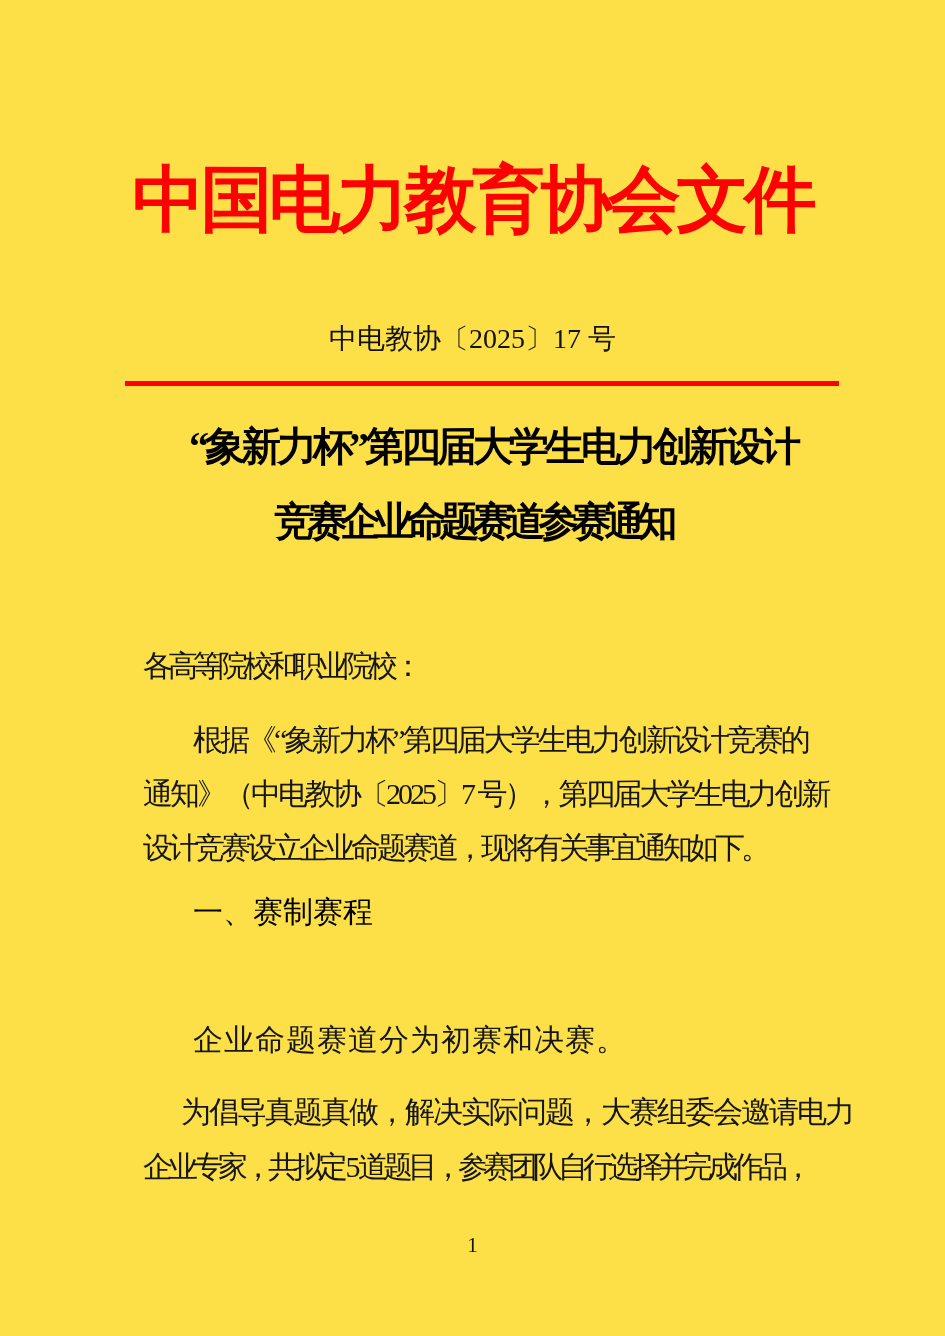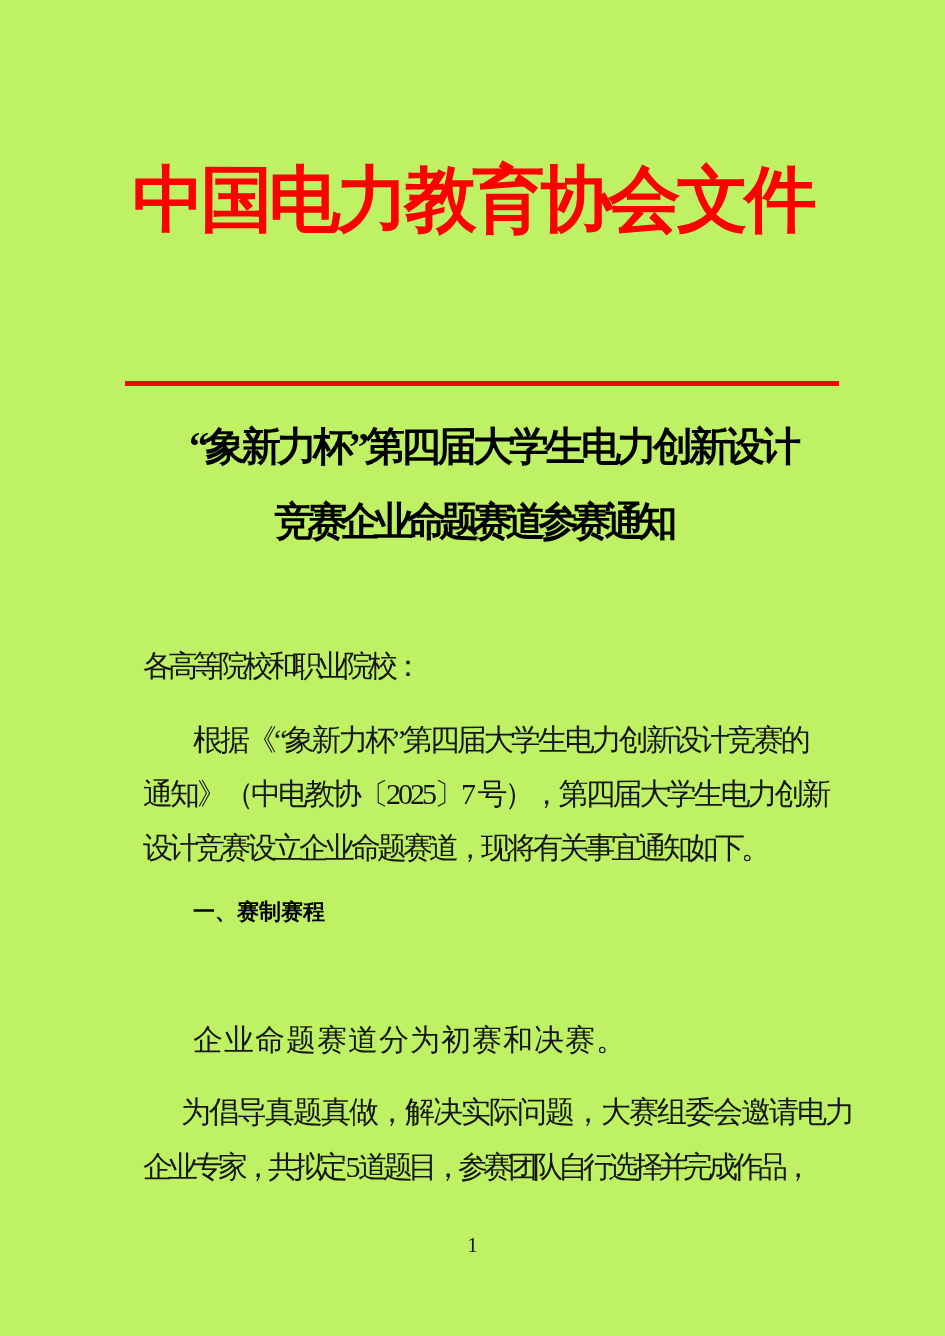--- a/index.html
+++ b/index.html
@@ -1,21 +1,21 @@
 <!DOCTYPE html>
 <html><head>
 <meta charset="utf-8">
 <style>
   html, body { margin: 0; padding: 0; }
   body { background: #ffffff; }
   .page {
     position: relative;
     width: 945px;
     height: 1336px;
-    background: #bef264;
+    background: #fde047;
     overflow: hidden;
     font-family: "Liberation Serif", "DejaVu Serif", serif;
     color: #111111;
   }
   .abs { position: absolute; white-space: nowrap; }
   .centered { left: 0; right: 0; text-align: center; }
   .org-banner {
     top: 156px;
     font-size: 72px;
     line-height: 88px;
@@ -47,39 +47,40 @@
   .doc-title-1 { top: 424px; letter-spacing: -4px; padding-left: 41px; }
   .doc-title-2 { top: 499px; letter-spacing: -7px; }
   .body-line {
     font-size: 30px;
     line-height: 37px;
     color: #161616;
     margin-top: 11px;
   }
   .section-heading {
     font-family: "Liberation Sans", "DejaVu Sans", sans-serif;
-    font-weight: bold;
+    font-weight: normal;
     color: #000000;
-    font-size: 22px;
+    font-size: 30px;
     line-height: 37px;
   }
   .page-number {
     top: 1233px;
     font-size: 21px;
     line-height: 25px;
     color: #111111;
   }
 </style>
 </head>
 <body>
 
 <div class="page">
 
   <div class="abs centered org-banner">中国电力教育协会文件</div>
 
+  <div class="abs centered doc-number">中电教协〔2025〕17 号</div>
 
   <div class="red-divider"></div>
 
   <div class="abs centered doc-title doc-title-1">“象新力杯”第四届大学生电力创新设计</div>
   <div class="abs centered doc-title doc-title-2">竞赛企业命题赛道参赛通知</div>
 
   <div class="abs body-line" style="top:636px; left:143px; letter-spacing:-5px;">各高等院校和职业院校：</div>
 
   <div class="abs body-line" style="top:710px; left:193px; letter-spacing:-3px;">根据《“象新力杯”第四届大学生电力创新设计竞赛的</div>
   <div class="abs body-line" style="top:764px; left:143px; letter-spacing:-3px;">通知》（中电教协〔2025〕7 号），第四届大学生电力创新</div>

